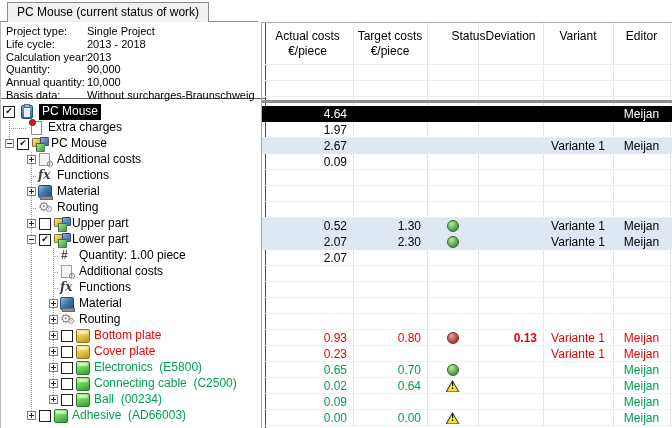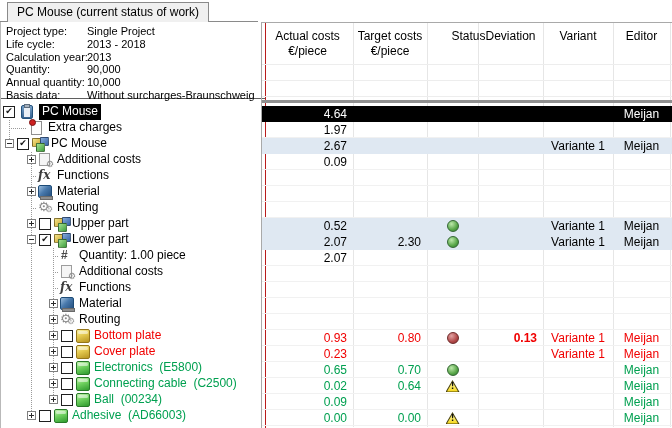--- a/index.html
+++ b/index.html
@@ -374,20 +374,21 @@
         <div class="drow" style="top: 96px;">
           <div class="dcell num" style="left: 0px; width: 91px;"></div>
           <div class="dcell num" style="left: 91px; width: 74px;"></div>
           <div class="dcell ctr" style="left: 165px; width: 51px;"></div>
           <div class="dcell num dev" style="left: 216px; width: 65px;"></div>
           <div class="dcell ctr" style="left: 281px; width: 70px;"></div>
           <div class="dcell ctr" style="left: 351px; width: 57px;"></div>
         </div>
         <div class="drow hl" style="top: 112px;">
           <div class="dcell num" style="left: 0px; width: 91px;">0.52</div>
+          <div class="dcell num" style="left: 91px; width: 74px;">1.30</div>
           <div class="dcell ctr" style="left: 165px; width: 51px;"><span class="sphere green"></span></div>
           <div class="dcell num dev" style="left: 216px; width: 65px;"></div>
           <div class="dcell ctr" style="left: 281px; width: 70px;">Variante 1</div>
           <div class="dcell ctr" style="left: 351px; width: 57px;">Meijan</div>
         </div>
         <div class="drow hl" style="top: 128px;">
           <div class="dcell num" style="left: 0px; width: 91px;">2.07</div>
           <div class="dcell num" style="left: 91px; width: 74px;">2.30</div>
           <div class="dcell ctr" style="left: 165px; width: 51px;"><span class="sphere green"></span></div>
           <div class="dcell num dev" style="left: 216px; width: 65px;"></div>

